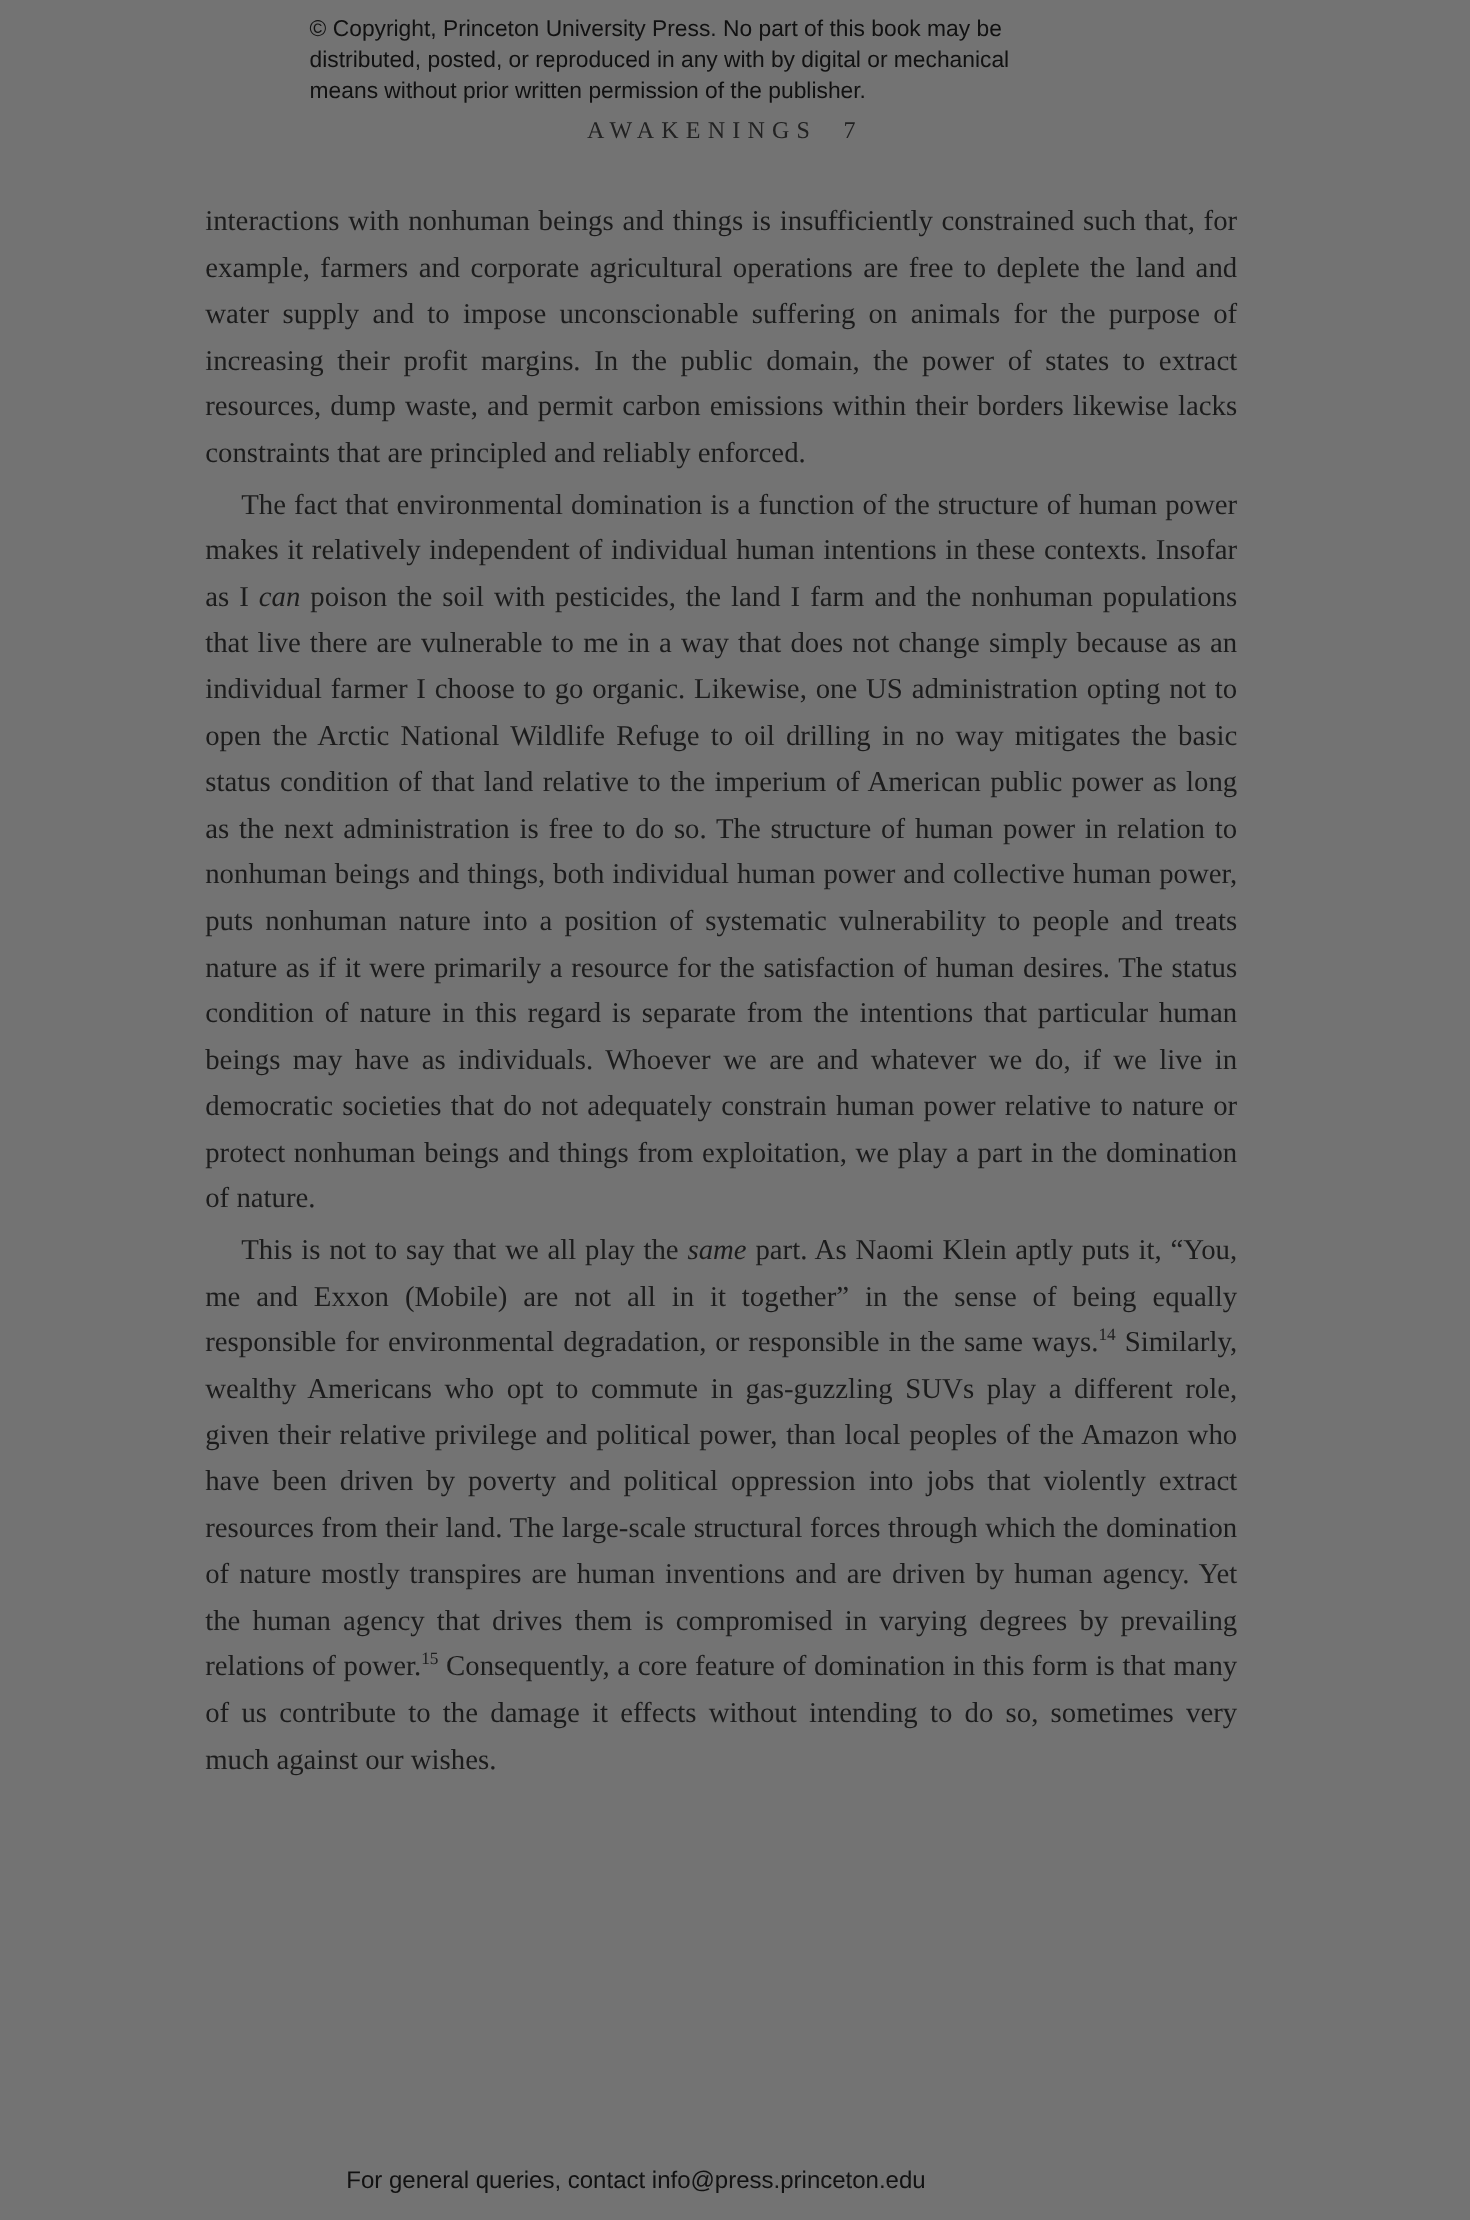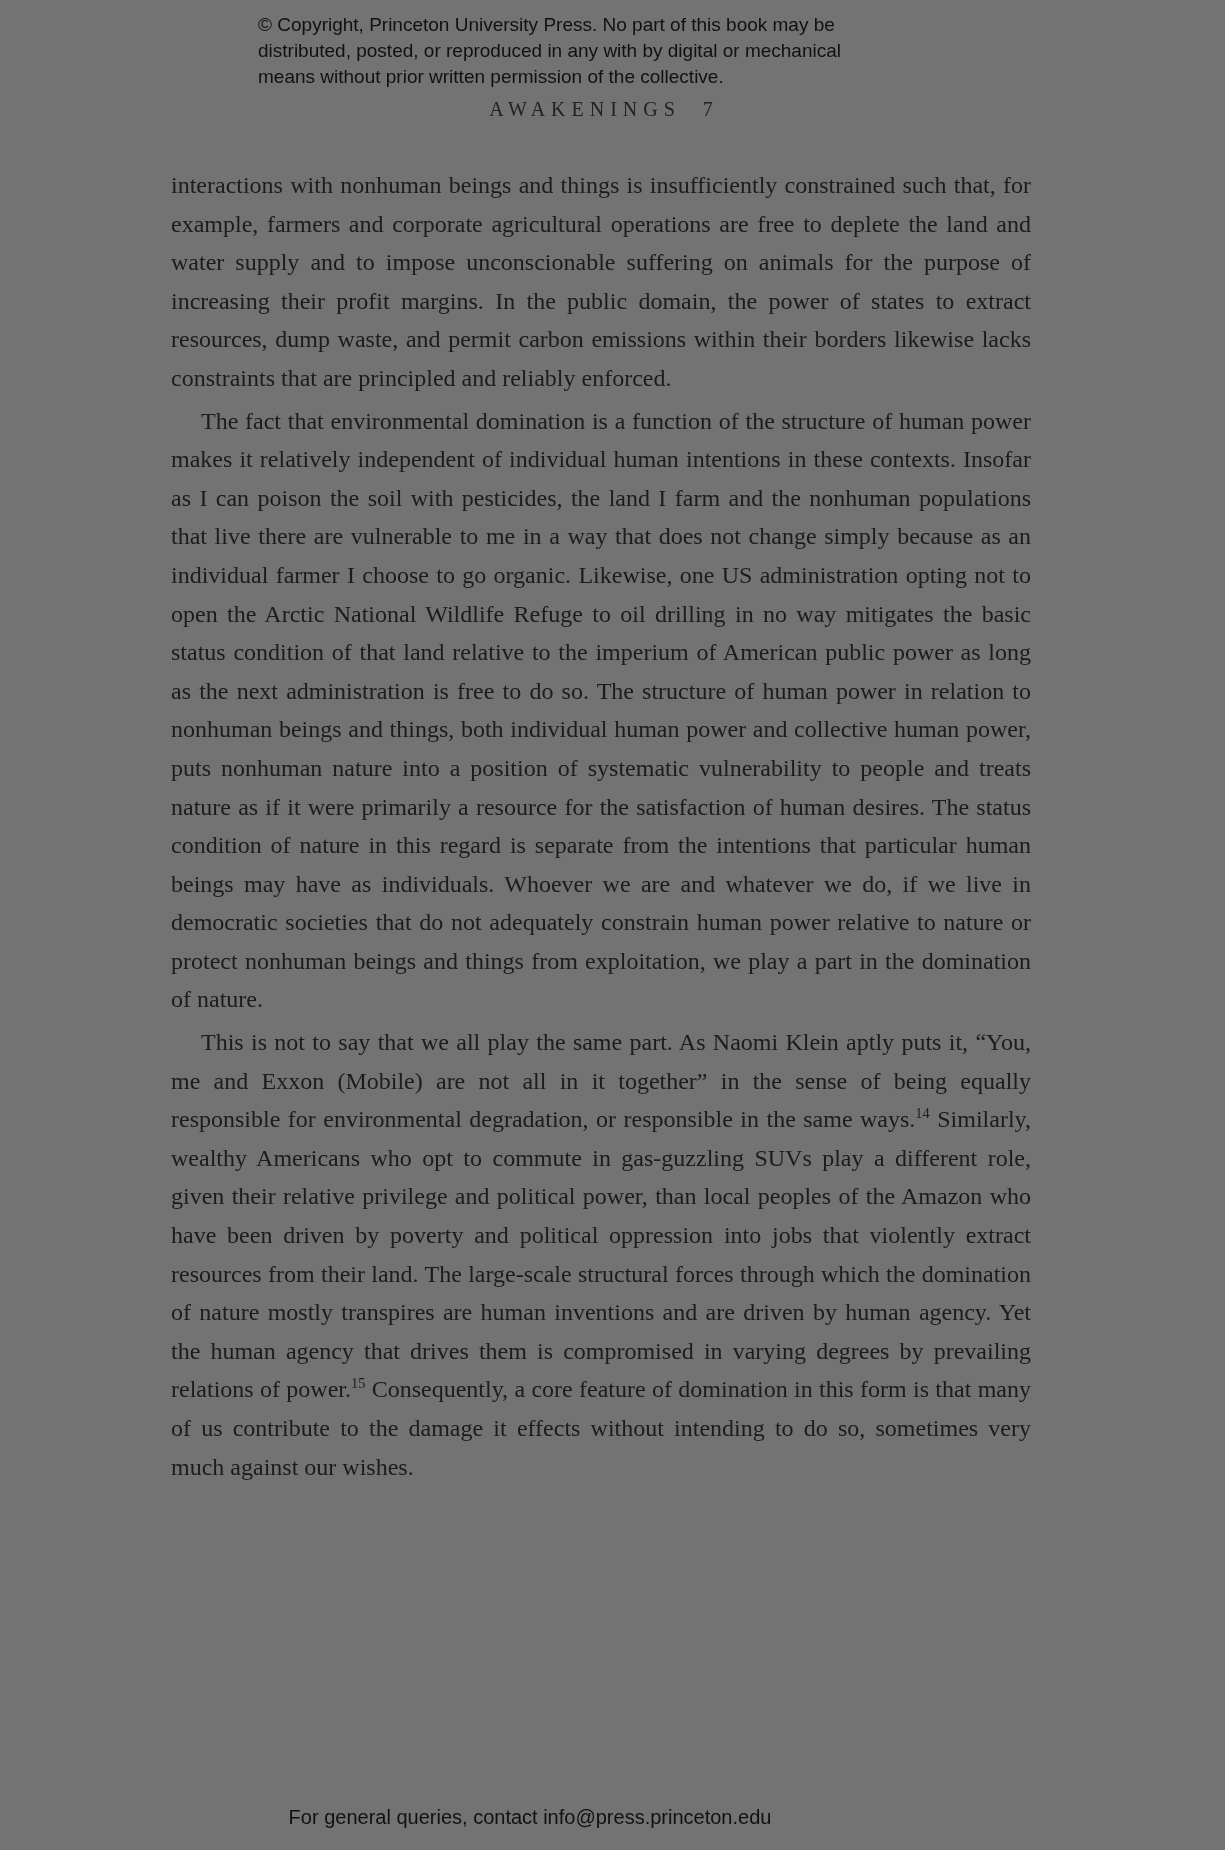--- a/index.html
+++ b/index.html
@@ -50,21 +50,21 @@
     text-align: justify;
     color: #1c1c1c;
   }
   .body-text p {
     margin: 4px;
     padding: 0;
   }
   .body-text p.indent {
     text-indent: 30px;
   }
-  .italic { }
+  .italic { font-style: italic; }
   .sup {
     vertical-align: super;
     font-size: 0.6em;
     line-height: 0;
     font-family: Liberation Serif, serif;
   }
   .footer-note {
     position: absolute;
     left: 0;
     top: 1806px;
@@ -76,21 +76,21 @@
   }
 </style>
 </head>
 <body>
 
 <div class="page">
 
   <div class="copyright">
     <div>© Copyright, Princeton University Press. No part of this book may be</div>
     <div>distributed, posted, or reproduced in any with by digital or mechanical</div>
-    <div>means without prior written permission of the collective.</div>
+    <div>means without prior written permission of the publisher.</div>
   </div>
 
   <div class="running-head">
     <span class="title">AWAKENINGS</span><span class="pagenum">7</span>
   </div>
 
   <div class="body-text">
       <p class="para"><span>interactions with nonhuman beings and things is insufficiently constrained such that, for example, farmers and corporate agricultural operations are free to deplete the land and water supply and to impose unconscionable suffering on animals for the purpose of increasing their profit margins. In the public domain, the power of states to extract resources, dump waste, and permit carbon emissions within their borders likewise lacks constraints that are principled and reliably enforced.</span></p>
       <p class="para indent"><span>The fact that environmental domination is a function of the structure of human power makes it relatively independent of individual human intentions in these contexts. Insofar as I </span><span class="italic">can</span><span> poison the soil with pesticides, the land I farm and the nonhuman populations that live there are vulnerable to me in a way that does not change simply because as an individual farmer I choose to go organic. Likewise, one US administration opting not to open the Arctic National Wildlife Refuge to oil drilling in no way mitigates the basic status condition of that land relative to the imperium of American public power as long as the next administration is free to do so. The structure of human power in relation to nonhuman beings and things, both individual human power and collective human power, puts nonhuman nature into a position of systematic vulnerability to people and treats nature as if it were primarily a resource for the satisfaction of human desires. The status condition of nature in this regard is separate from the intentions that particular human beings may have as individuals. Whoever we are and whatever we do, if we live in democratic societies that do not adequately constrain human power relative to nature or protect nonhuman beings and things from exploitation, we play a part in the domination of nature.</span></p>
       <p class="para indent"><span>This is not to say that we all play the </span><span class="italic">same</span><span> part. As Naomi Klein aptly puts it, “You, me and Exxon (Mobile) are not all in it together” in the sense of being equally responsible for environmental degradation, or responsible in the same ways.</span><span class="sup">14</span><span> Similarly, wealthy Americans who opt to commute in gas-guzzling SUVs play a different role, given their relative privilege and political power, than local peoples of the Amazon who have been driven by poverty and political oppression into jobs that violently extract resources from their land. The large-scale structural forces through which the domination of nature mostly transpires are human inventions and are driven by human agency. Yet the human agency that drives them is compromised in varying degrees by prevailing relations of power.</span><span class="sup">15</span><span> Consequently, a core feature of domination in this form is that many of us contribute to the damage it effects without intending to do so, sometimes very much against our wishes.</span></p>

